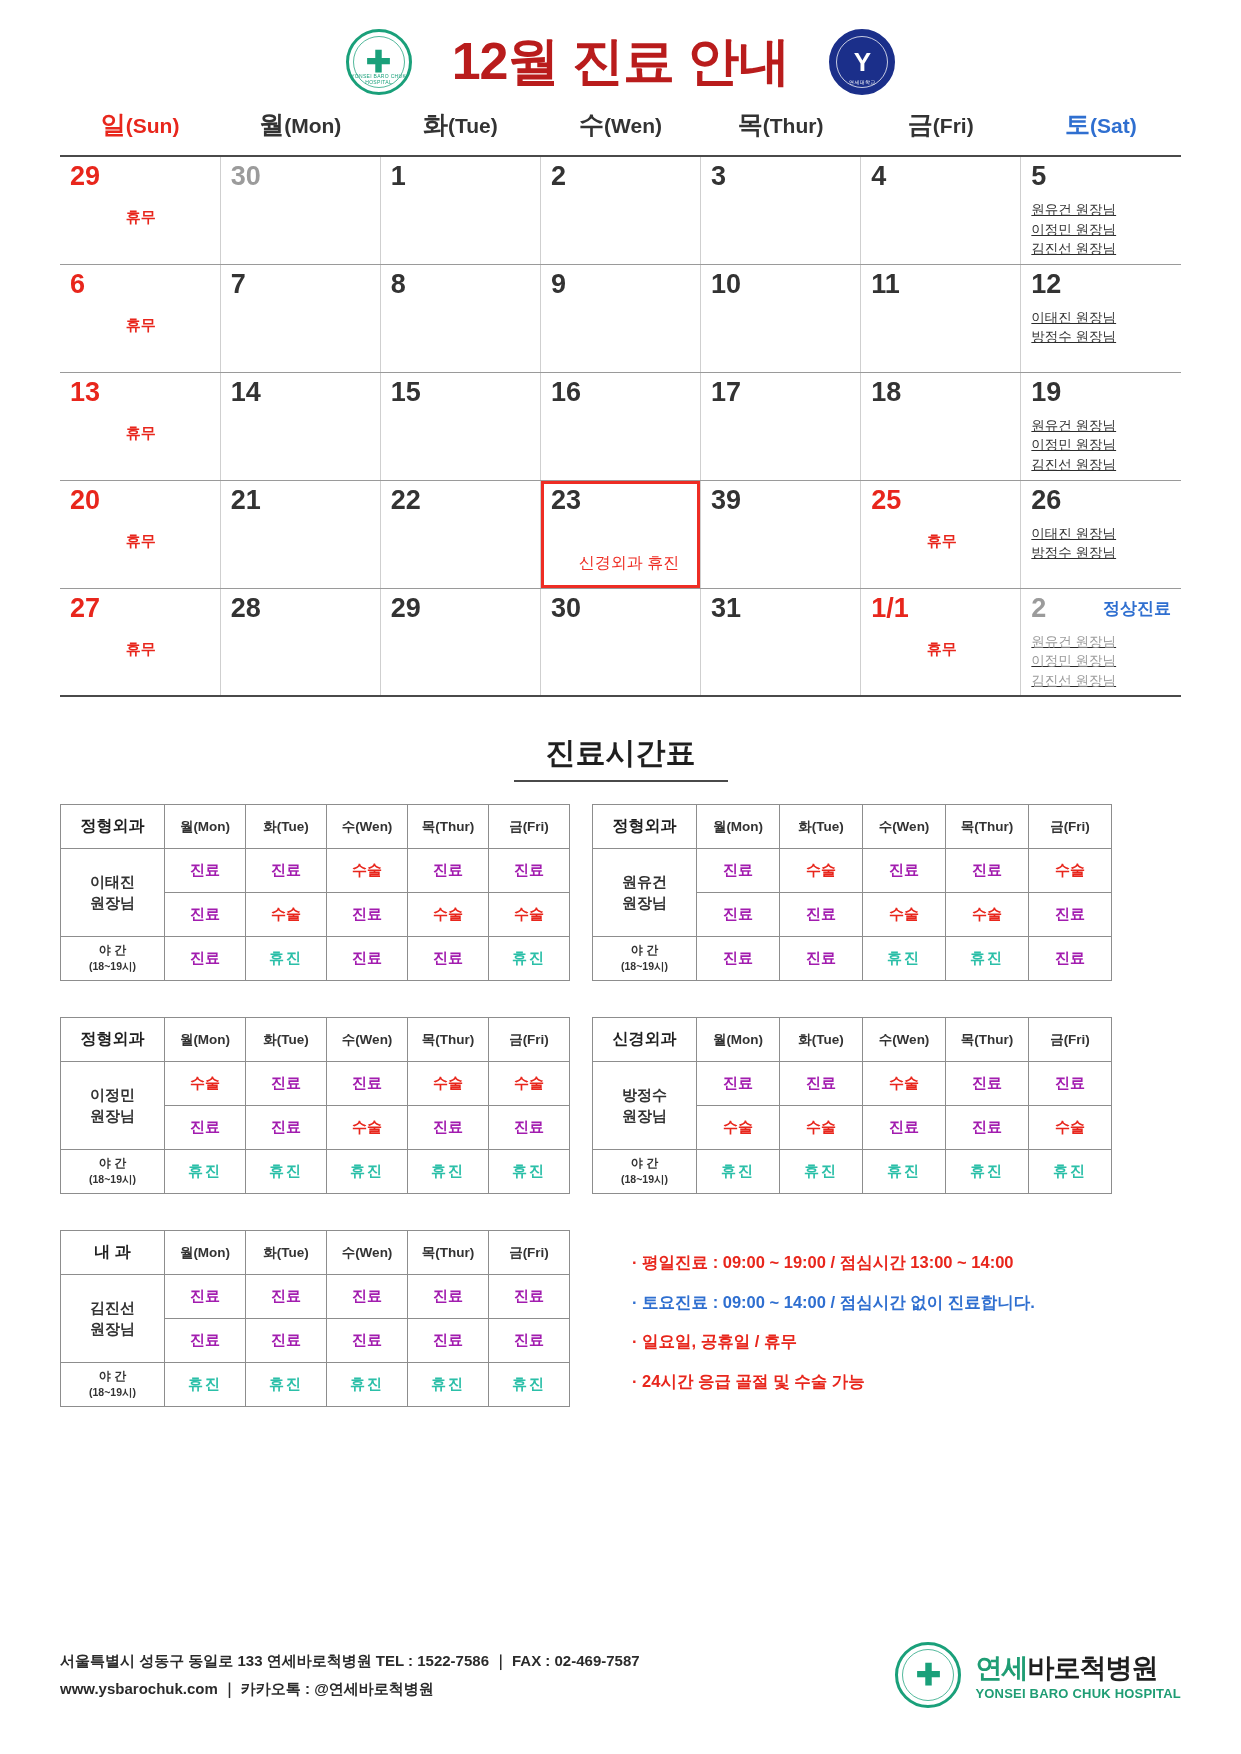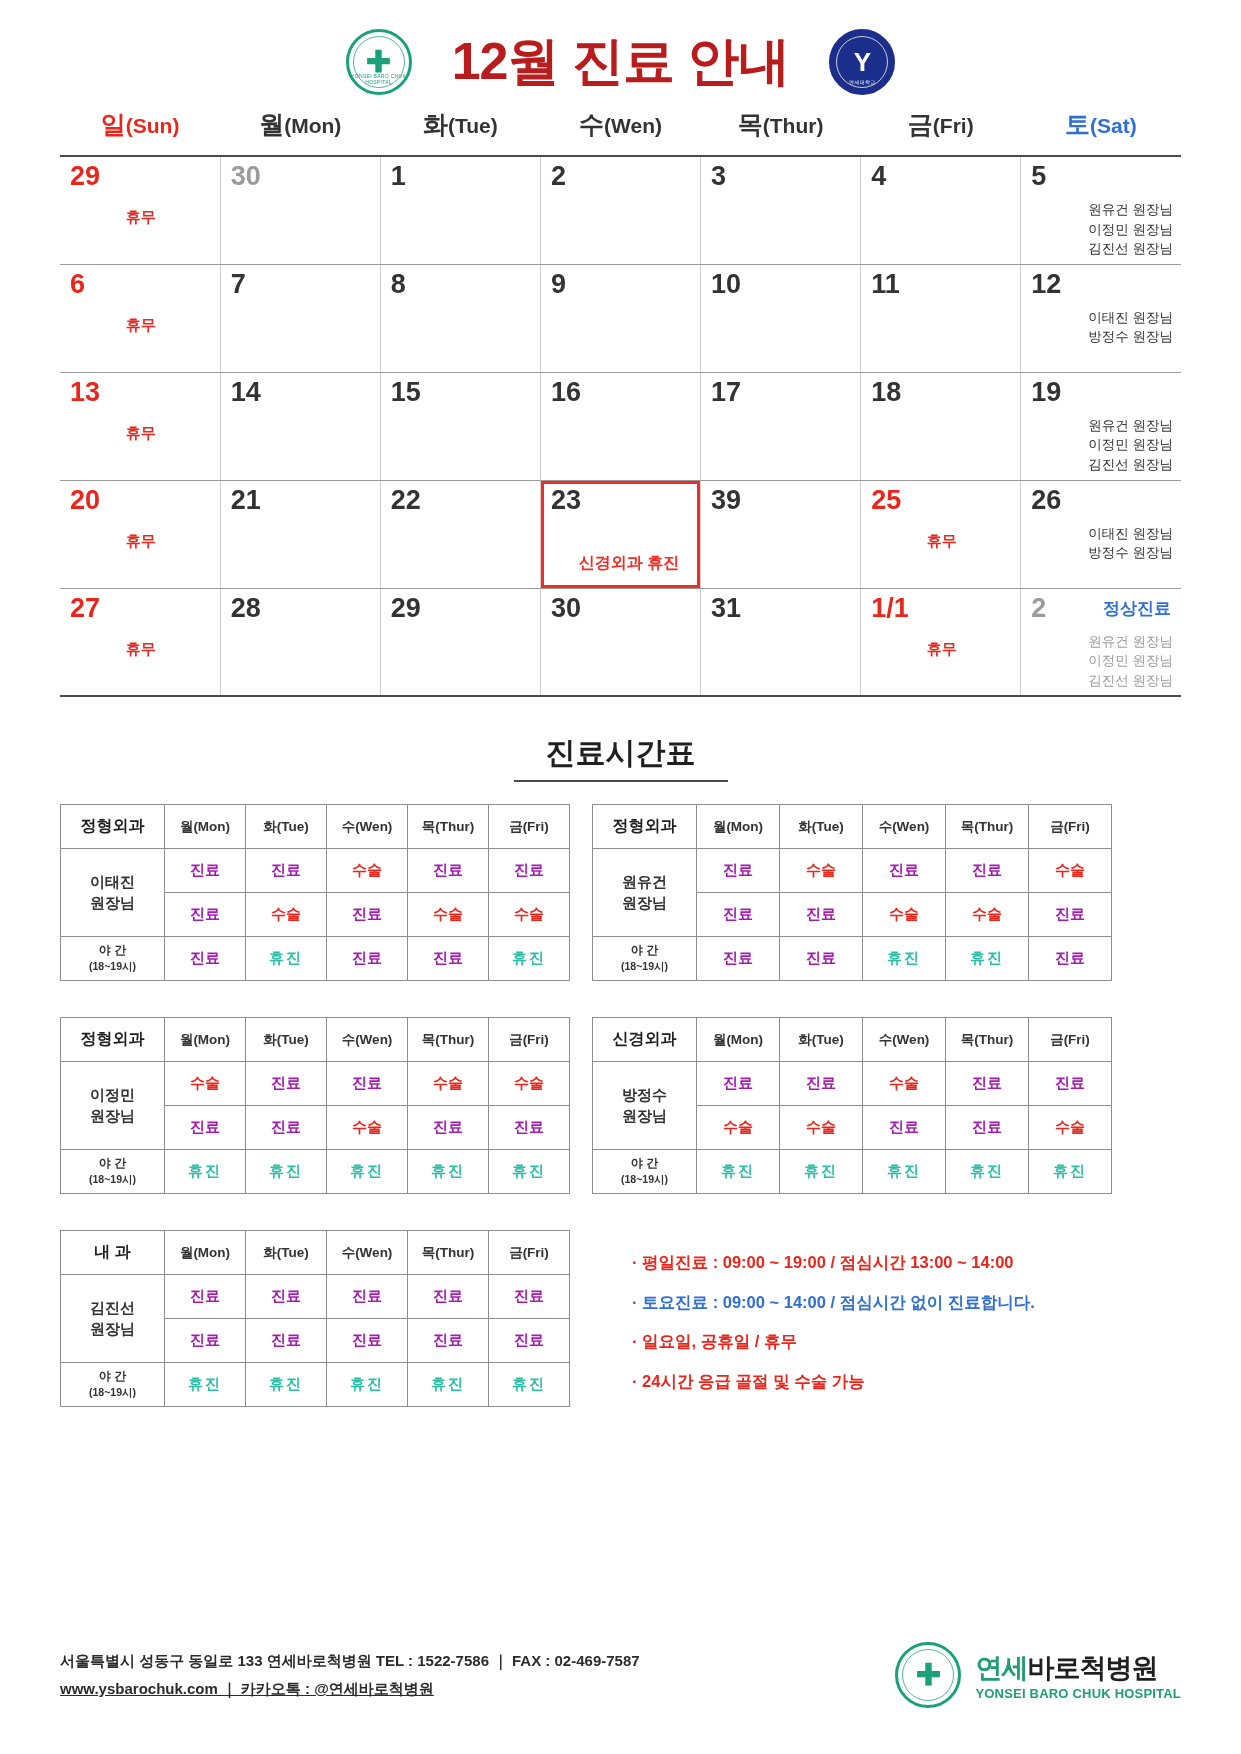--- a/index.html
+++ b/index.html
@@ -59,34 +59,34 @@
   table.cal tr:last-child td { border-bottom: 2px solid #4a4a4a; }
   table.cal tbody tr:first-child td { border-top: none; }
   .daynum { font-size: 27px; font-weight: 700; line-height: 1; }
   .d-sun { color: #e8261c; }
   .d-out { color: #9b9b9b; }
   .d-def { color: #333333; }
   .note-off {
     color: #e8261c; font-size: 15px; font-weight: 600;
     text-align: center; margin-top: 18px;
   }
-  .docs { margin-top: 10px; text-align: right; }
+  .docs { margin-top: 10px; text-align: left; text-decoration: underline; }
   .docs div { font-size: 13.5px; line-height: 1.45; color: #333; }
   .docs.gray div { color: #9b9b9b; }
   .normal-tag {
     position: absolute; top: 8px; right: 10px;
     color: #2f6fd0; font-size: 17px; font-weight: 700;
   }
   .box-highlight {
     position: absolute; inset: 0;
     border: 3px solid #ee2d24; pointer-events: none;
   }
   .cell-label-center {
     position: absolute; left: 17px; right: 0; bottom: 14px;
-    text-align: center; color: #ee2d24; font-size: 16px; font-weight: 700;
+    text-align: center; color: #ee2d24; font-size: 16px; font-weight: 400;
   }
 
   
   .sec-title {
     text-align: center; font-size: 30px; font-weight: 800; color: #1f1f1f;
     margin: 36px 0 6px 0;
   }
   .sec-underline { width: 214px; height: 2px; background: #4a4a4a; margin: 0 auto 22px auto; }
 
   .grid-wrap { display: flex; gap: 22px; }
@@ -122,21 +122,21 @@
   }
   .n-red  { color: #e8261c; }
   .n-blue { color: #2f6fd0; }
 
   
   .footer {
     position: absolute; left: 60px; right: 60px; bottom: 46px;
     display: flex; align-items: center; justify-content: space-between;
   }
   .footer .addr { font-size: 15px; font-weight: 700; color: #2b2b2b; line-height: 1.9; }
-  .footer .addr .l2 { font-weight: 700; text-decoration: underline; }
+  .footer .addr .l2 { font-weight: 700; }
   .brand { display: flex; align-items: center; gap: 14px; }
   .brand .bk { text-align: left; }
   .brand .kr { font-size: 27px; font-weight: 800; color: #1f9d74; letter-spacing: -1px; }
   .brand .kr .dark { color: #1f1f1f; }
   .brand .en { font-size: 13px; font-weight: 700; color: #1f9d74; letter-spacing: .2px; }
 </style>
 </head>
 <body>
 
 <div class="page">

